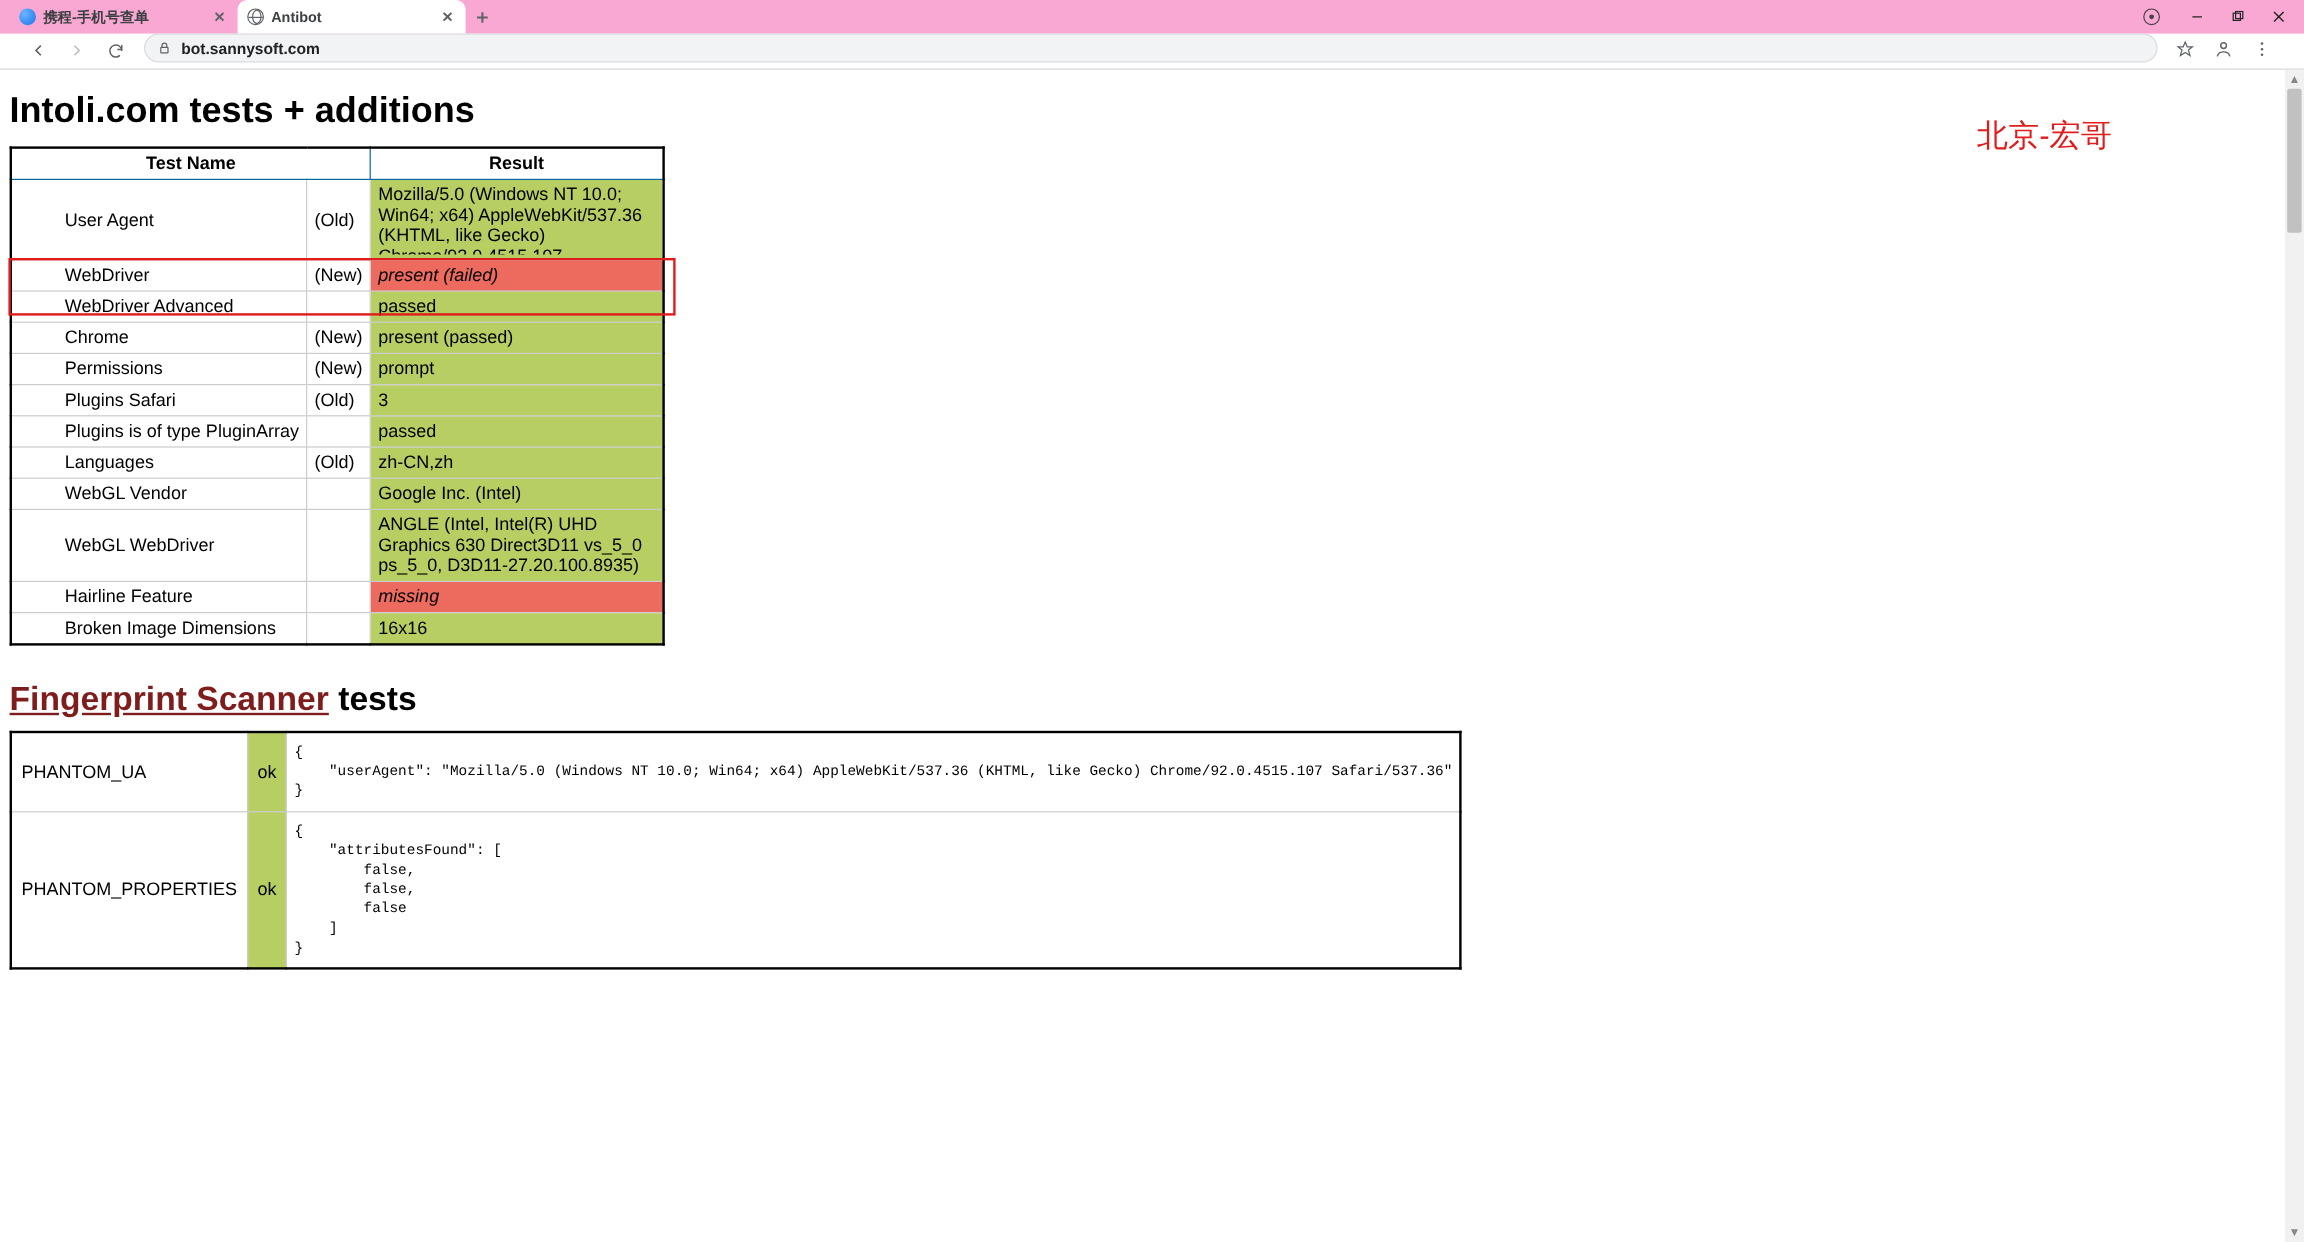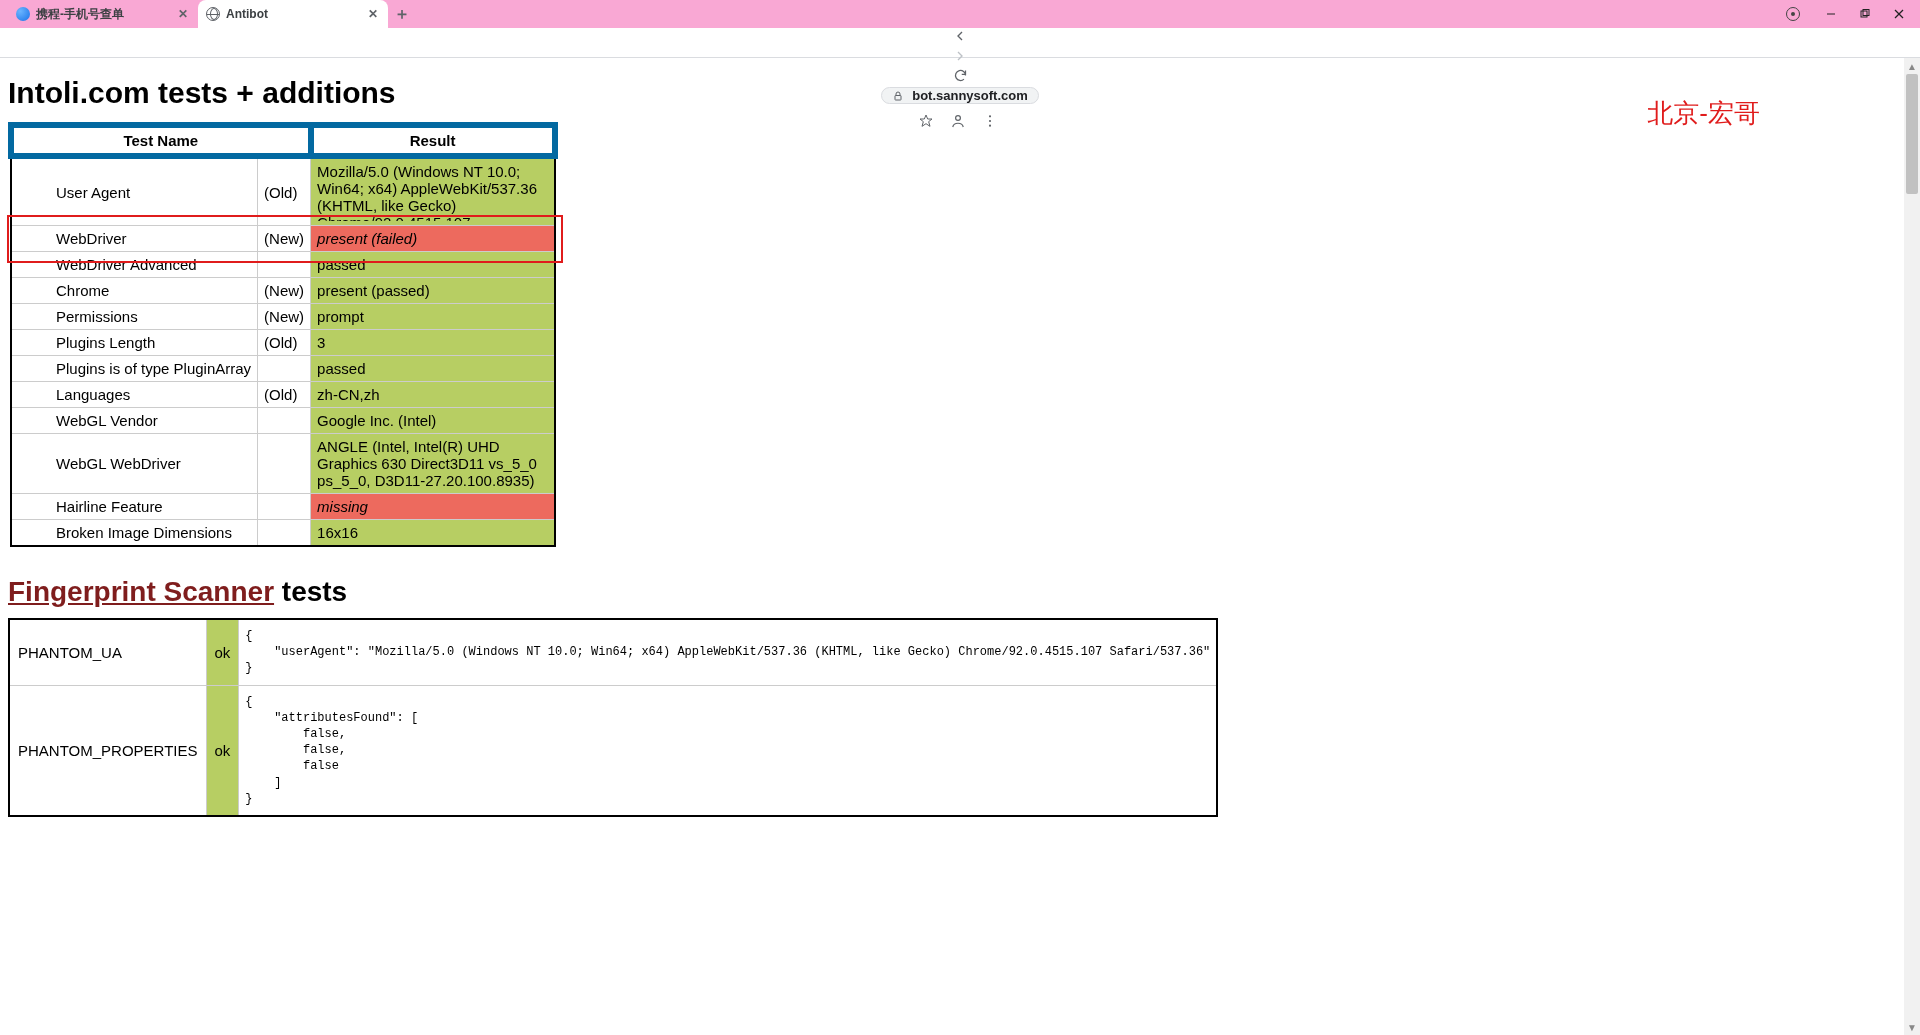--- a/index.html
+++ b/index.html
@@ -110,24 +110,23 @@
   .incognito-dot::after{
     content:"";position:absolute;width:4px;height:4px;border-radius:50%;background:#444;
     left:50%;top:50%;transform:translate(-50%,-50%);
   }
 
   .toolbar {
     height: 30px;
     background: #fff;
     border-bottom: 1px solid #dadce0;
     display: flex;
-    align-items: center;
+    align-items: flex-start;
     padding: 0 18px;
     gap: 4px;
-    flex-direction: column;
   }
   .nav-btn {
     width: 28px; height: 28px;
     display:flex; align-items:center; justify-content:center;
     color:#5f6368;
     cursor:pointer;
     border-radius: 50%;
   }
   .nav-btn.disabled { color: #bdc1c6; cursor: default; }
   .address-bar {
@@ -178,21 +177,21 @@
   table.tests {
     border-collapse: collapse;
     border: 2px solid #000;
     font-size: 15px;
   }
   table.tests th {
     font-weight: 700;
     text-align: center;
     background: #fff;
     padding: 4px 8px;
-    border: 6px solid #0369a1;
+    border: 1px solid #0369a1;
   }
   table.tests td {
     border: 1px solid #ccc;
     padding: 4px 6px;
     vertical-align: middle;
   }
   table.tests td.name-col {
     min-width: 130px;
     white-space: nowrap;
     padding-left: 44px;
@@ -399,21 +398,21 @@
             <td class="name-col">Chrome</td>
             <td class="tag-col">(New)</td>
             <td class="result-col pass">present (passed)</td>
           </tr>
           <tr>
             <td class="name-col">Permissions</td>
             <td class="tag-col">(New)</td>
             <td class="result-col pass">prompt</td>
           </tr>
           <tr>
-            <td class="name-col">Plugins Length</td>
+            <td class="name-col">Plugins Safari</td>
             <td class="tag-col">(Old)</td>
             <td class="result-col pass">3</td>
           </tr>
           <tr>
             <td class="name-col">Plugins is of type PluginArray</td>
             <td class="tag-col"></td>
             <td class="result-col pass">passed</td>
           </tr>
           <tr>
             <td class="name-col">Languages</td>

